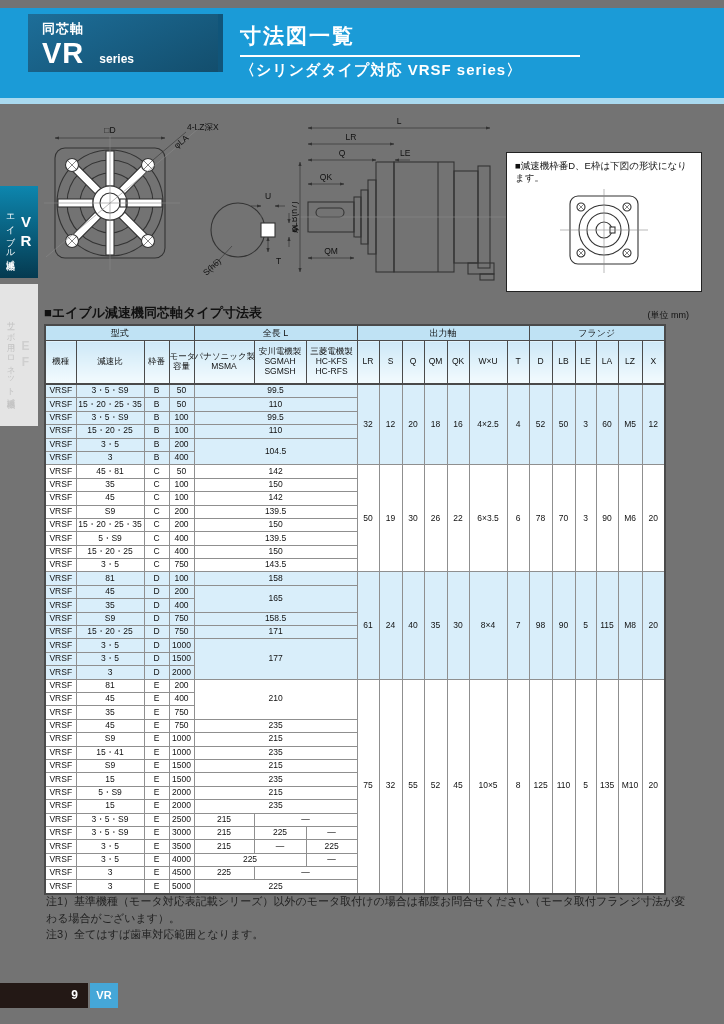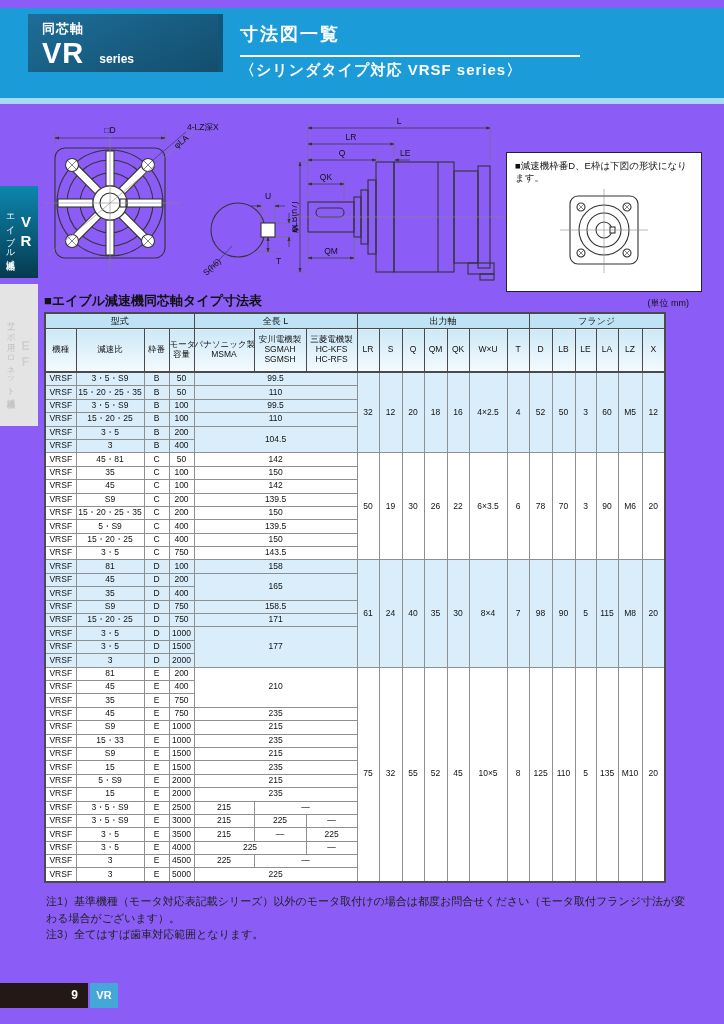--- a/index.html
+++ b/index.html
@@ -1,29 +1,29 @@
 <!DOCTYPE html>
 <html><head>
 <meta charset="utf-8">
 <style>
   html,body{margin:0;padding:0;}
-  .page{position:relative;width:724px;height:1024px;background:#8b5cf6;overflow:hidden;
+  .page{position:relative;width:724px;height:1024px;background:#737373;overflow:hidden;
         font-family:"Liberation Sans","DejaVu Sans",sans-serif;color:#111;}
   .abs{position:absolute;}
 
   
   .banner{left:0;top:8px;width:724px;height:90px;background:#1b9bd7;}
   .banner-strip{left:0;top:98px;width:724px;height:6px;background:#a9d9ef;}
   .series-box{left:28px;top:14px;width:190px;height:58px;box-sizing:border-box;
               background:linear-gradient(155deg,#1d6e99 0%,#134e6d 100%);color:#fff;padding:6px 0 0 14px;}
   .series-box .cat{font-size:13px;font-weight:bold;letter-spacing:1px;}
   .series-box .big{font-size:29px;font-weight:bold;line-height:1.05;letter-spacing:1px;}
   .series-box .small{font-size:12px;font-weight:bold;margin-left:15px;}
   .series-divider{left:218px;top:14px;width:5px;height:58px;background:#10557a;}
-  .banner-title{left:240px;top:22px;color:#fff;font-size:18px;font-weight:bold;letter-spacing:2px;}
+  .banner-title{left:240px;top:22px;color:#fff;font-size:21px;font-weight:bold;letter-spacing:2px;}
   .banner-underline{left:240px;top:55px;width:340px;height:2px;background:#fff;}
   .banner-subtitle{left:240px;top:61px;color:#fff;font-size:15px;font-weight:bold;letter-spacing:1px;}
 
   
   .vtext{writing-mode:vertical-rl;text-orientation:upright;}
   .tab1{left:0;top:186px;width:38px;height:92px;background:linear-gradient(180deg,#0d86ae,#053a50);
         display:flex;align-items:center;justify-content:center;gap:1px;}
   .tab1 .t-label{color:#fff;font-size:9px;letter-spacing:1px;}
   .tab1 .t-code{color:#fff;font-size:15px;font-weight:bold;letter-spacing:2px;}
   .tab2{left:0;top:284px;width:38px;height:142px;background:#e4e4e4;
@@ -38,21 +38,21 @@
   .shf{fill:#fff;stroke:#333;stroke-width:1.1;}
   .dim{stroke:#333;stroke-width:0.7;fill:none;}
   .ext{stroke:#777;stroke-width:0.6;}
   .cl{stroke:#8a8a8a;stroke-width:0.6;}
   .xl{stroke:#333;stroke-width:0.6;}
   .note-box{left:506px;top:152px;width:196px;height:140px;border:1.2px solid #222;background:#fff;box-sizing:border-box;padding:7px 8px 13px 8px;}
   .note-box p{margin:0;font-size:9.5px;line-height:1.3;}
   .note-box svg{position:static;display:block;margin:2px auto 0 auto;}
 
   
-  .table-area{left:44px;top:292px;width:645px;}
+  .table-area{left:44px;top:304px;width:645px;}
   .table-head-row{display:flex;justify-content:space-between;align-items:flex-end;}
   .tbl-title{font-size:13px;font-weight:bold;}
   .tbl-unit{font-size:9px;}
   table{border-collapse:collapse;table-layout:fixed;width:620px;margin-top:2px;
         border:2px solid #4a4a4a;font-size:8.5px;}
   th,td{border:1px solid #8f8f8f;text-align:center;vertical-align:middle;padding:0;
         line-height:1.15;white-space:nowrap;overflow:hidden;}
   thead th{border-color:#4a4a4a;font-weight:normal;margin-left:21px;}
   thead tr.hg th{background:#bfe2f4;height:14px;font-size:9px;}
   thead tr.hs th{background:linear-gradient(#cde8f7,#f3fbfe);height:42px;font-size:8.5px;}
@@ -589,21 +589,21 @@
           </tr>
           <tr class="plain">
             <td>VRSF</td>
             <td>S9</td>
             <td>E</td>
             <td>1000</td>
             <td colspan="3">215</td>
           </tr>
           <tr class="plain">
             <td>VRSF</td>
-            <td>15・33</td>
+            <td>15・41</td>
             <td>E</td>
             <td>1000</td>
             <td colspan="3">235</td>
           </tr>
           <tr class="plain">
             <td>VRSF</td>
             <td>S9</td>
             <td>E</td>
             <td>1500</td>
             <td colspan="3">215</td>

